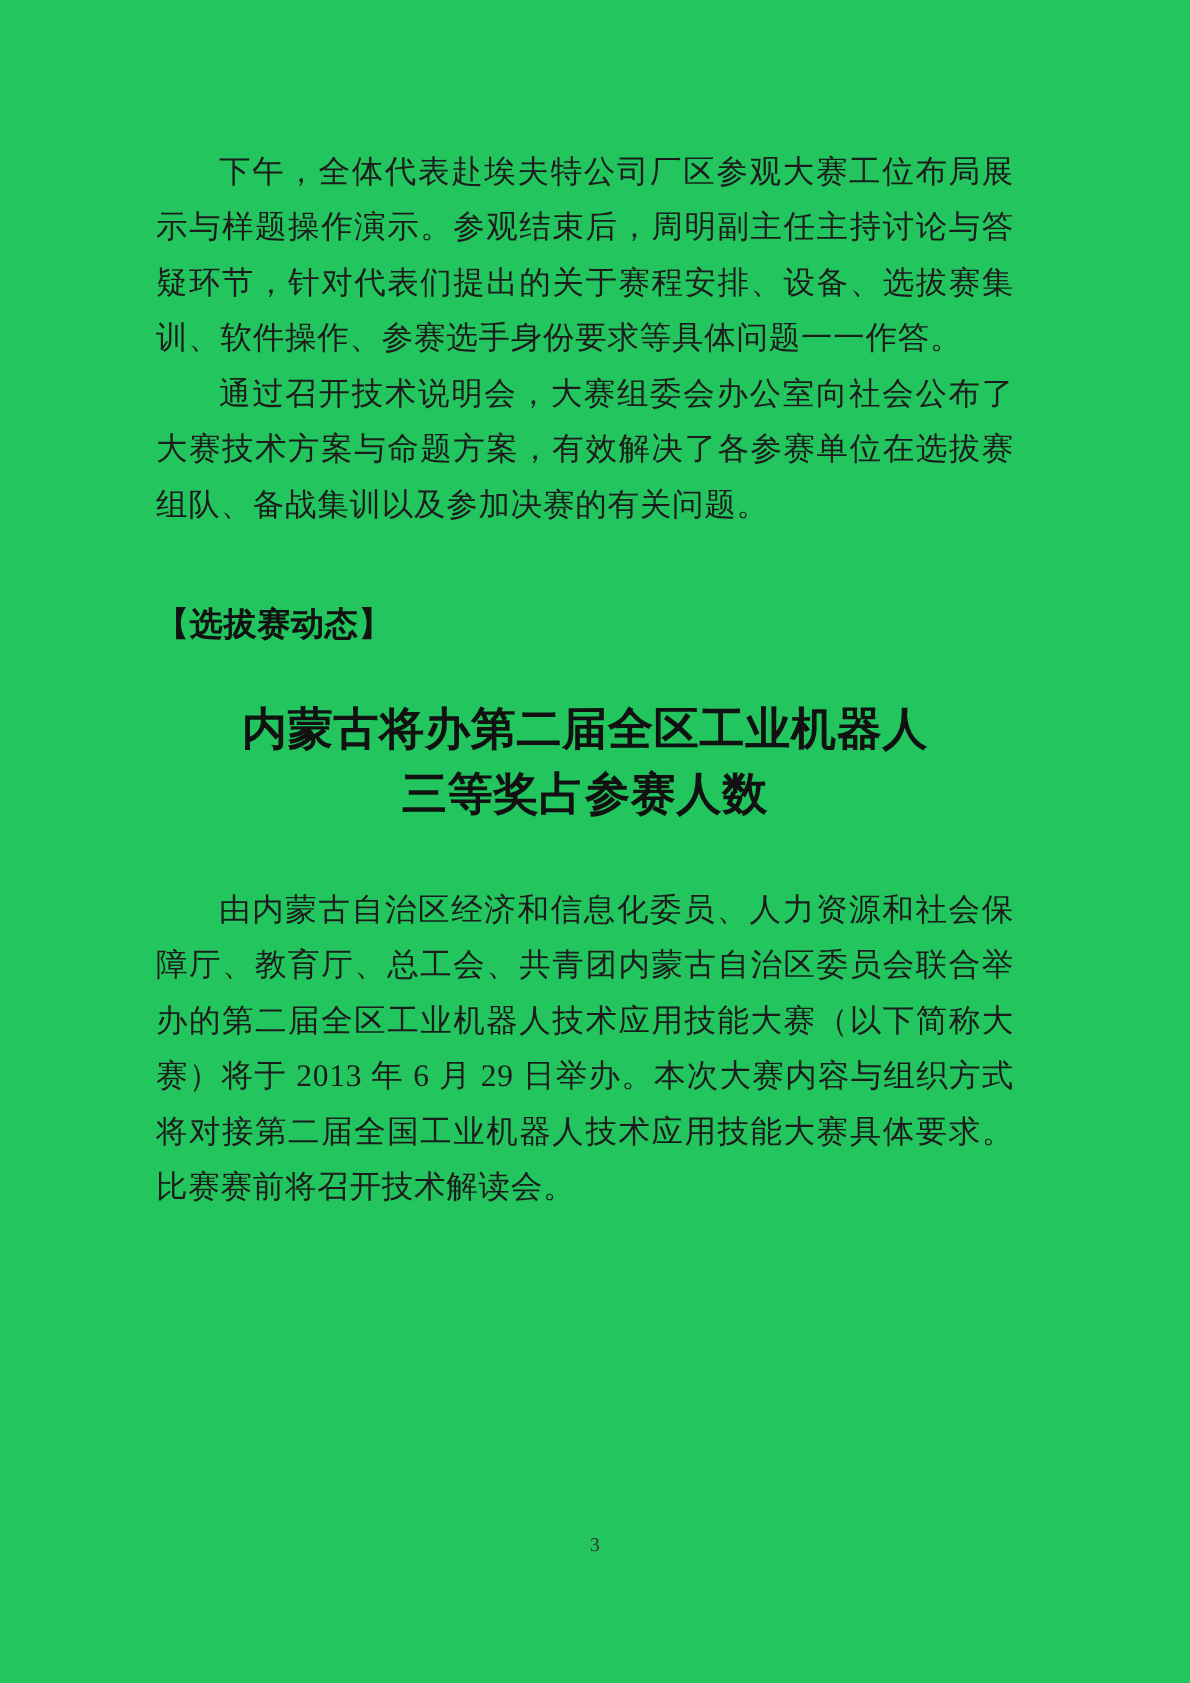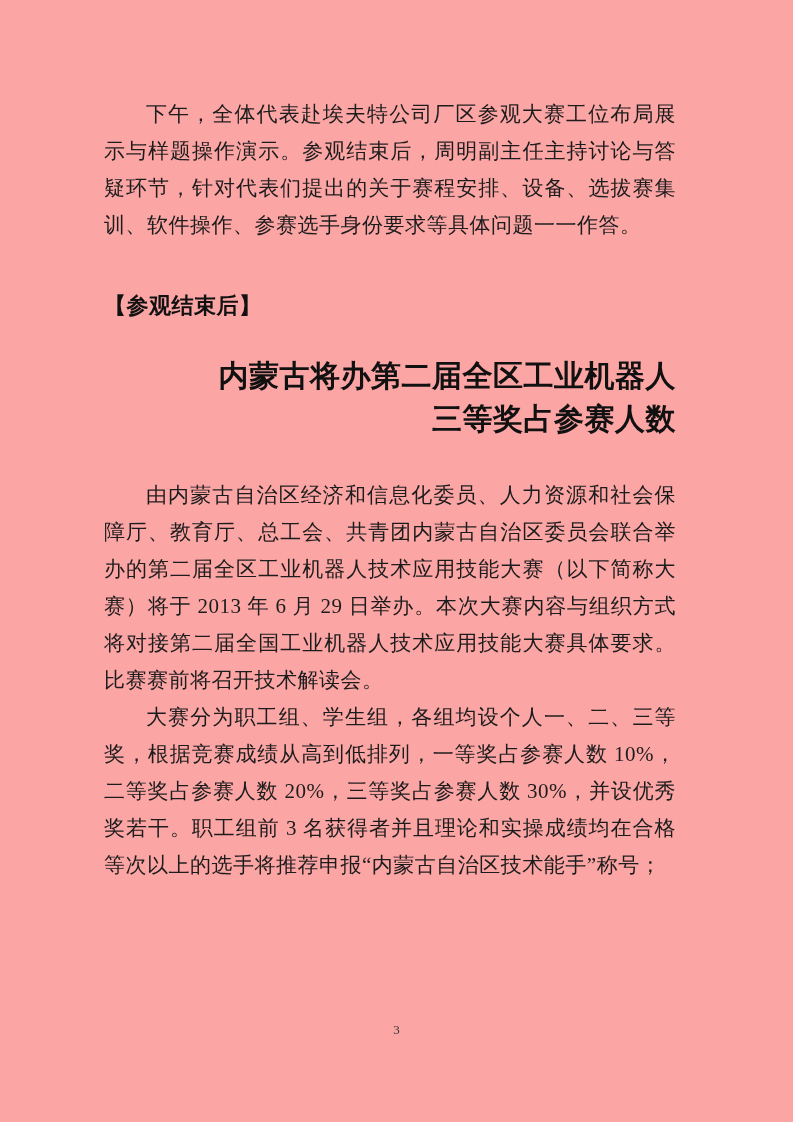--- a/index.html
+++ b/index.html
@@ -6,21 +6,21 @@
     margin: 0;
     padding: 0;
     background: #9a9a9a;
     font-family: "Liberation Serif", serif;
   }
   .page {
     position: relative;
     width: 793px;
     height: 1122px;
     margin: 0 auto;
-    background: #fca5a5;
+    background: #22c55e;
     overflow: hidden;
     box-sizing: border-box;
   }
   .content {
     position: absolute;
     left: 104px;
     top: 96px;
     width: 572px;
   }
   .body-para {
@@ -48,21 +48,20 @@
     font-family: "DejaVu Sans", "Liberation Sans", sans-serif;
     font-weight: bold;
     font-size: 30px;
     line-height: 43px;
     color: #111111;
     text-align: center;
     letter-spacing: 0.5px;
   }
   .article-title span {
     display: block;
-    text-align: right;
   }
   .article-body {
     margin-top: 37px;
   }
   .page-number {
     position: absolute;
     left: 0;
     right: 0;
     top: 1022px;
     text-align: center;
@@ -72,30 +71,30 @@
   }
 </style>
 </head>
 <body>
 
 <div class="page">
   <div class="content">
 
     <p class="body-para">下午，全体代表赴埃夫特公司厂区参观大赛工位布局展示与样题操作演示。参观结束后，周明副主任主持讨论与答疑环节，针对代表们提出的关于赛程安排、设备、选拔赛集训、软件操作、参赛选手身份要求等具体问题一一作答。</p>
 
+    <p class="body-para">通过召开技术说明会，大赛组委会办公室向社会公布了大赛技术方案与命题方案，有效解决了各参赛单位在选拔赛组队、备战集训以及参加决赛的有关问题。</p>
 
-    <h2 class="section-header">【参观结束后】</h2>
+    <h2 class="section-header">【选拔赛动态】</h2>
 
     <h1 class="article-title">
       <span>内蒙古将办第二届全区工业机器人</span>
       <span>三等奖占参赛人数</span>
     </h1>
 
     <div class="article-body">
       <p class="body-para">由内蒙古自治区经济和信息化委员、人力资源和社会保障厅、教育厅、总工会、共青团内蒙古自治区委员会联合举办的第二届全区工业机器人技术应用技能大赛（以下简称大赛）将于 2013 年 6 月 29 日举办。本次大赛内容与组织方式将对接第二届全国工业机器人技术应用技能大赛具体要求。比赛赛前将召开技术解读会。</p>
 
-      <p class="body-para">大赛分为职工组、学生组，各组均设个人一、二、三等奖，根据竞赛成绩从高到低排列，一等奖占参赛人数 10%，二等奖占参赛人数 20%，三等奖占参赛人数 30%，并设优秀奖若干。职工组前 3 名获得者并且理论和实操成绩均在合格等次以上的选手将推荐申报“内蒙古自治区技术能手”称号；</p>
     </div>
 
   </div>
 
   <div class="page-number">3</div>
 </div>
 
 </body></html>

